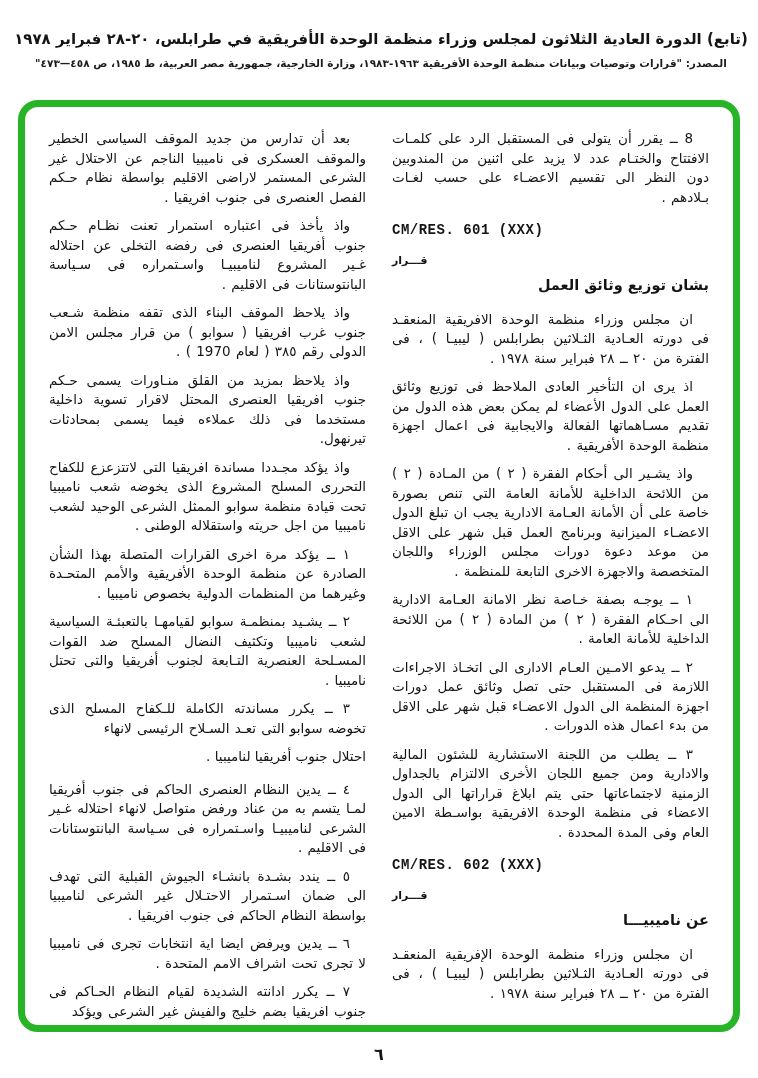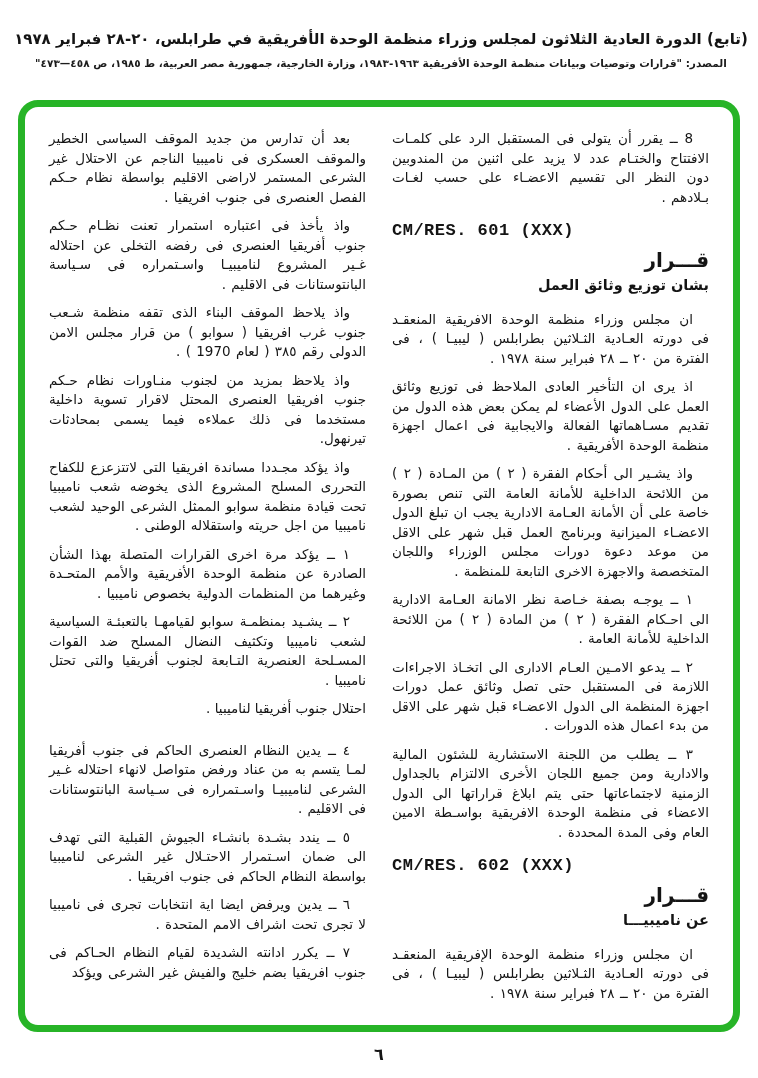--- a/index.html
+++ b/index.html
@@ -42,35 +42,35 @@
     font-size: 13.5px;
     line-height: 19.5px;
     text-align: justify;
     text-justify: inter-word;
   }
   .para {
     text-indent: 16px;
     margin-bottom: 9px;
     word-spacing: 1px;
   }
-  .para-nogap { margin-bottom: 22px; text-indent: 0; }
+  .para-nogap { margin-bottom: 13px; text-indent: 0; }
   .cmres {
     direction: ltr;
     text-align: left;
     font-family: "Liberation Mono", monospace;
-    font-size: 17px;
+    font-size: 14px;
     font-weight: bold;
     letter-spacing: 0.5px;
     margin: 14px 0 10px 0;
     text-indent: 0;
   }
   .res-heading {
-    text-align: right;
+    text-align: left;
     font-weight: bold;
-    font-size: 20px;
+    font-size: 11px;
     text-indent: 0;
     margin: 10px 0 6px 0;
   }
   .res-subheading {
     font-weight: bold;
     font-size: 14.5px;
     text-indent: 0;
     margin: 0 0 14px 0;
   }
   .page-number {
@@ -88,24 +88,25 @@
   <div class="header-title">(تابع) الدورة العادية الثلاثون لمجلس وزراء منظمة الوحدة الأفريقية في طرابلس، ٢٠-٢٨ فبراير ١٩٧٨</div>
   <div class="header-source">المصدر: "قرارات وتوصيات وبيانات منظمة الوحدة الأفريقية ١٩٦٣-١٩٨٣، وزارة الخارجية، جمهورية مصر العربية، ط ١٩٨٥، ص ٤٥٨—٤٧٣"</div>
 </div>
 
 <div class="green-box">
 
   <div class="col">
     <p class="para">بعد أن تدارس من جديد الموقف السياسى الخطير والموقف العسكرى فى ناميبيا الناجم عن الاحتلال غير الشرعى المستمر لاراضى الاقليم بواسطة نظام حـكم الفصل العنصرى فى جنوب افريقيا .</p>
     <p class="para">واذ يأخذ فى اعتباره استمرار تعنت نظـام حـكم جنوب أفريقيا العنصرى فى رفضه التخلى عن احتلاله غـير المشروع لناميبيـا واسـتمراره فى سـياسة البانتوستانات فى الاقليم .</p>
     <p class="para">واذ يلاحظ الموقف البناء الذى تقفه منظمة شـعب جنوب غرب افريقيا ( سوابو ) من قرار مجلس الامن الدولى رقم ٣٨٥ ( لعام 1970 ) .</p>
-    <p class="para">واذ يلاحظ بمزيد من لجنوب منـاورات نظام حـكم جنوب افريقيا العنصرى المحتل لاقرار تسوية داخلية مستخدما فى ذلك عملاءه فيما يسمى بمحادثات تيرنهول.</p>
+    <p class="para">واذ يلاحظ بمزيد من القلق منـاورات يسمى حـكم جنوب افريقيا العنصرى المحتل لاقرار تسوية داخلية مستخدما فى ذلك عملاءه فيما يسمى بمحادثات تيرنهول.</p>
     <p class="para">واذ يؤكد مجـددا مساندة افريقيا التى لاتتزعزع للكفاح التحررى المسلح المشروع الذى يخوضه شعب ناميبيا تحت قيادة منظمة سوابو الممثل الشرعى الوحيد لشعب ناميبيا من اجل حريته واستقلاله الوطنى .</p>
     <p class="para">١ ــ يؤكد مرة اخرى القرارات المتصلة بهذا الشأن الصادرة عن منظمة الوحدة الأفريقية والأمم المتحـدة وغيرهما من المنظمات الدولية بخصوص ناميبيا .</p>
     <p class="para">٢ ــ يشـيد بمنظمـة سوابو لقيامهـا بالتعبئـة السياسية لشعب ناميبيا وتكثيف النضال المسلح ضد القوات المسـلحة العنصرية التـابعة لجنوب أفريقيا والتى تحتل ناميبيا .</p>
+    <p class="para">٣ ــ يكرر مساندته الكاملة للـكفاح المسلح الذى تخوضه سوابو التى تعـد السـلاح الرئيسى لانهاء</p>
     <p class="para-nogap">احتلال جنوب أفريقيا لناميبيا .</p>
     <p class="para">٤ ــ يدين النظام العنصرى الحاكم فى جنوب أفريقيا لمـا يتسم به من عناد ورفض متواصل لانهاء احتلاله غـير الشرعى لناميبيـا واسـتمراره فى سـياسة البانتوستانات فى الاقليم .</p>
     <p class="para">٥ ــ يندد بشـدة بانشـاء الجيوش القبلية التى تهدف الى ضمان اسـتمرار الاحتـلال غير الشرعى لناميبيا بواسطة النظام الحاكم فى جنوب افريقيا .</p>
     <p class="para">٦ ــ يدين ويرفض ايضا اية انتخابات تجرى فى ناميبيا لا تجرى تحت اشراف الامم المتحدة .</p>
     <p class="para">٧ ــ يكرر ادانته الشديدة لقيام النظام الحـاكم فى جنوب افريقيا بضم خليج والفيش غير الشرعى ويؤكد</p>
   </div>
 
   <div class="col">
     <p class="para">8 ــ يقرر أن يتولى فى المستقبل الرد على كلمـات الافتتاح والختـام عدد لا يزيد على اثنين من المندوبين دون النظر الى تقسيم الاعضـاء على حسب لغـات بـلادهم .</p>
     <p class="cmres">CM/RES. 601 (XXX)</p>

